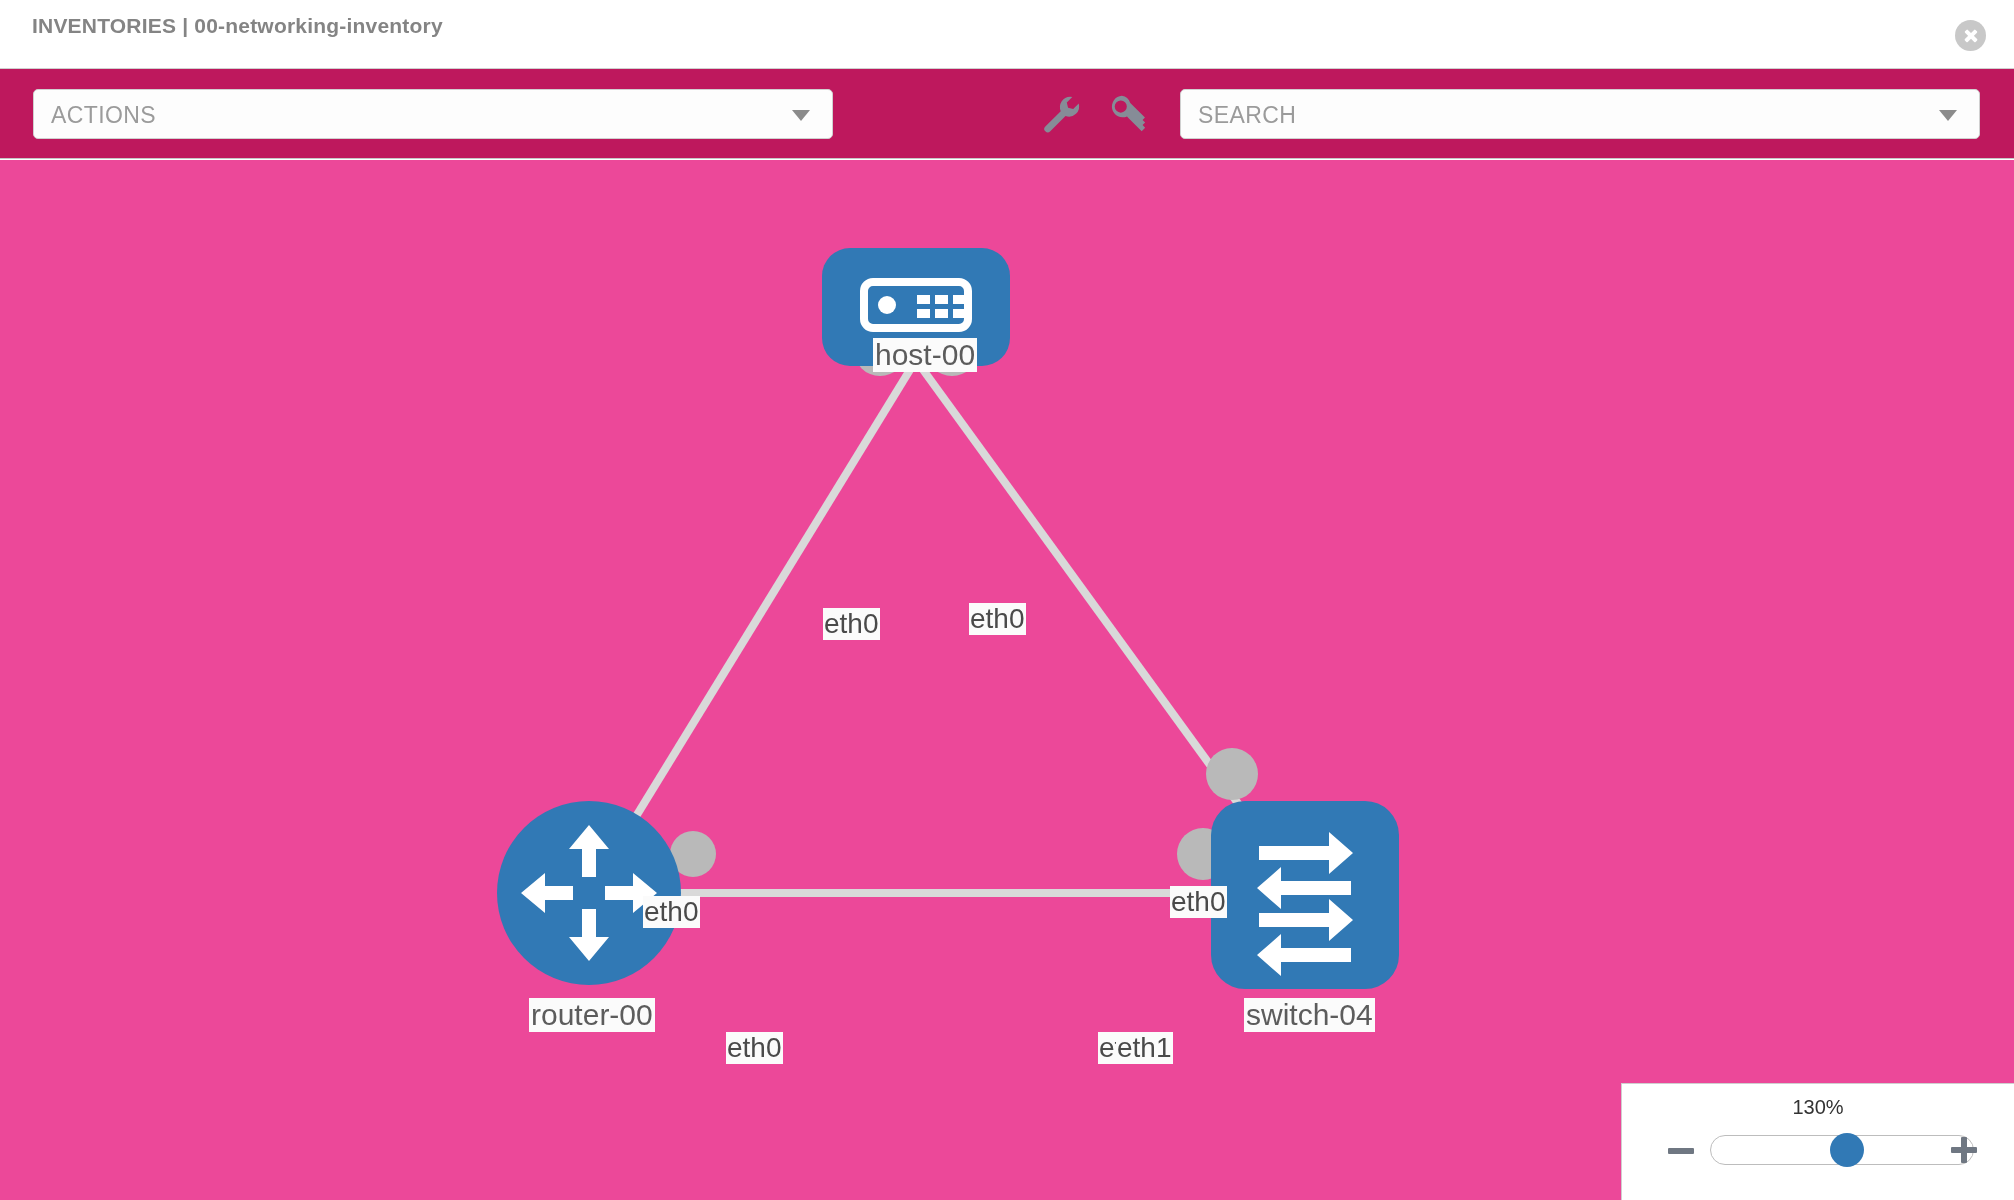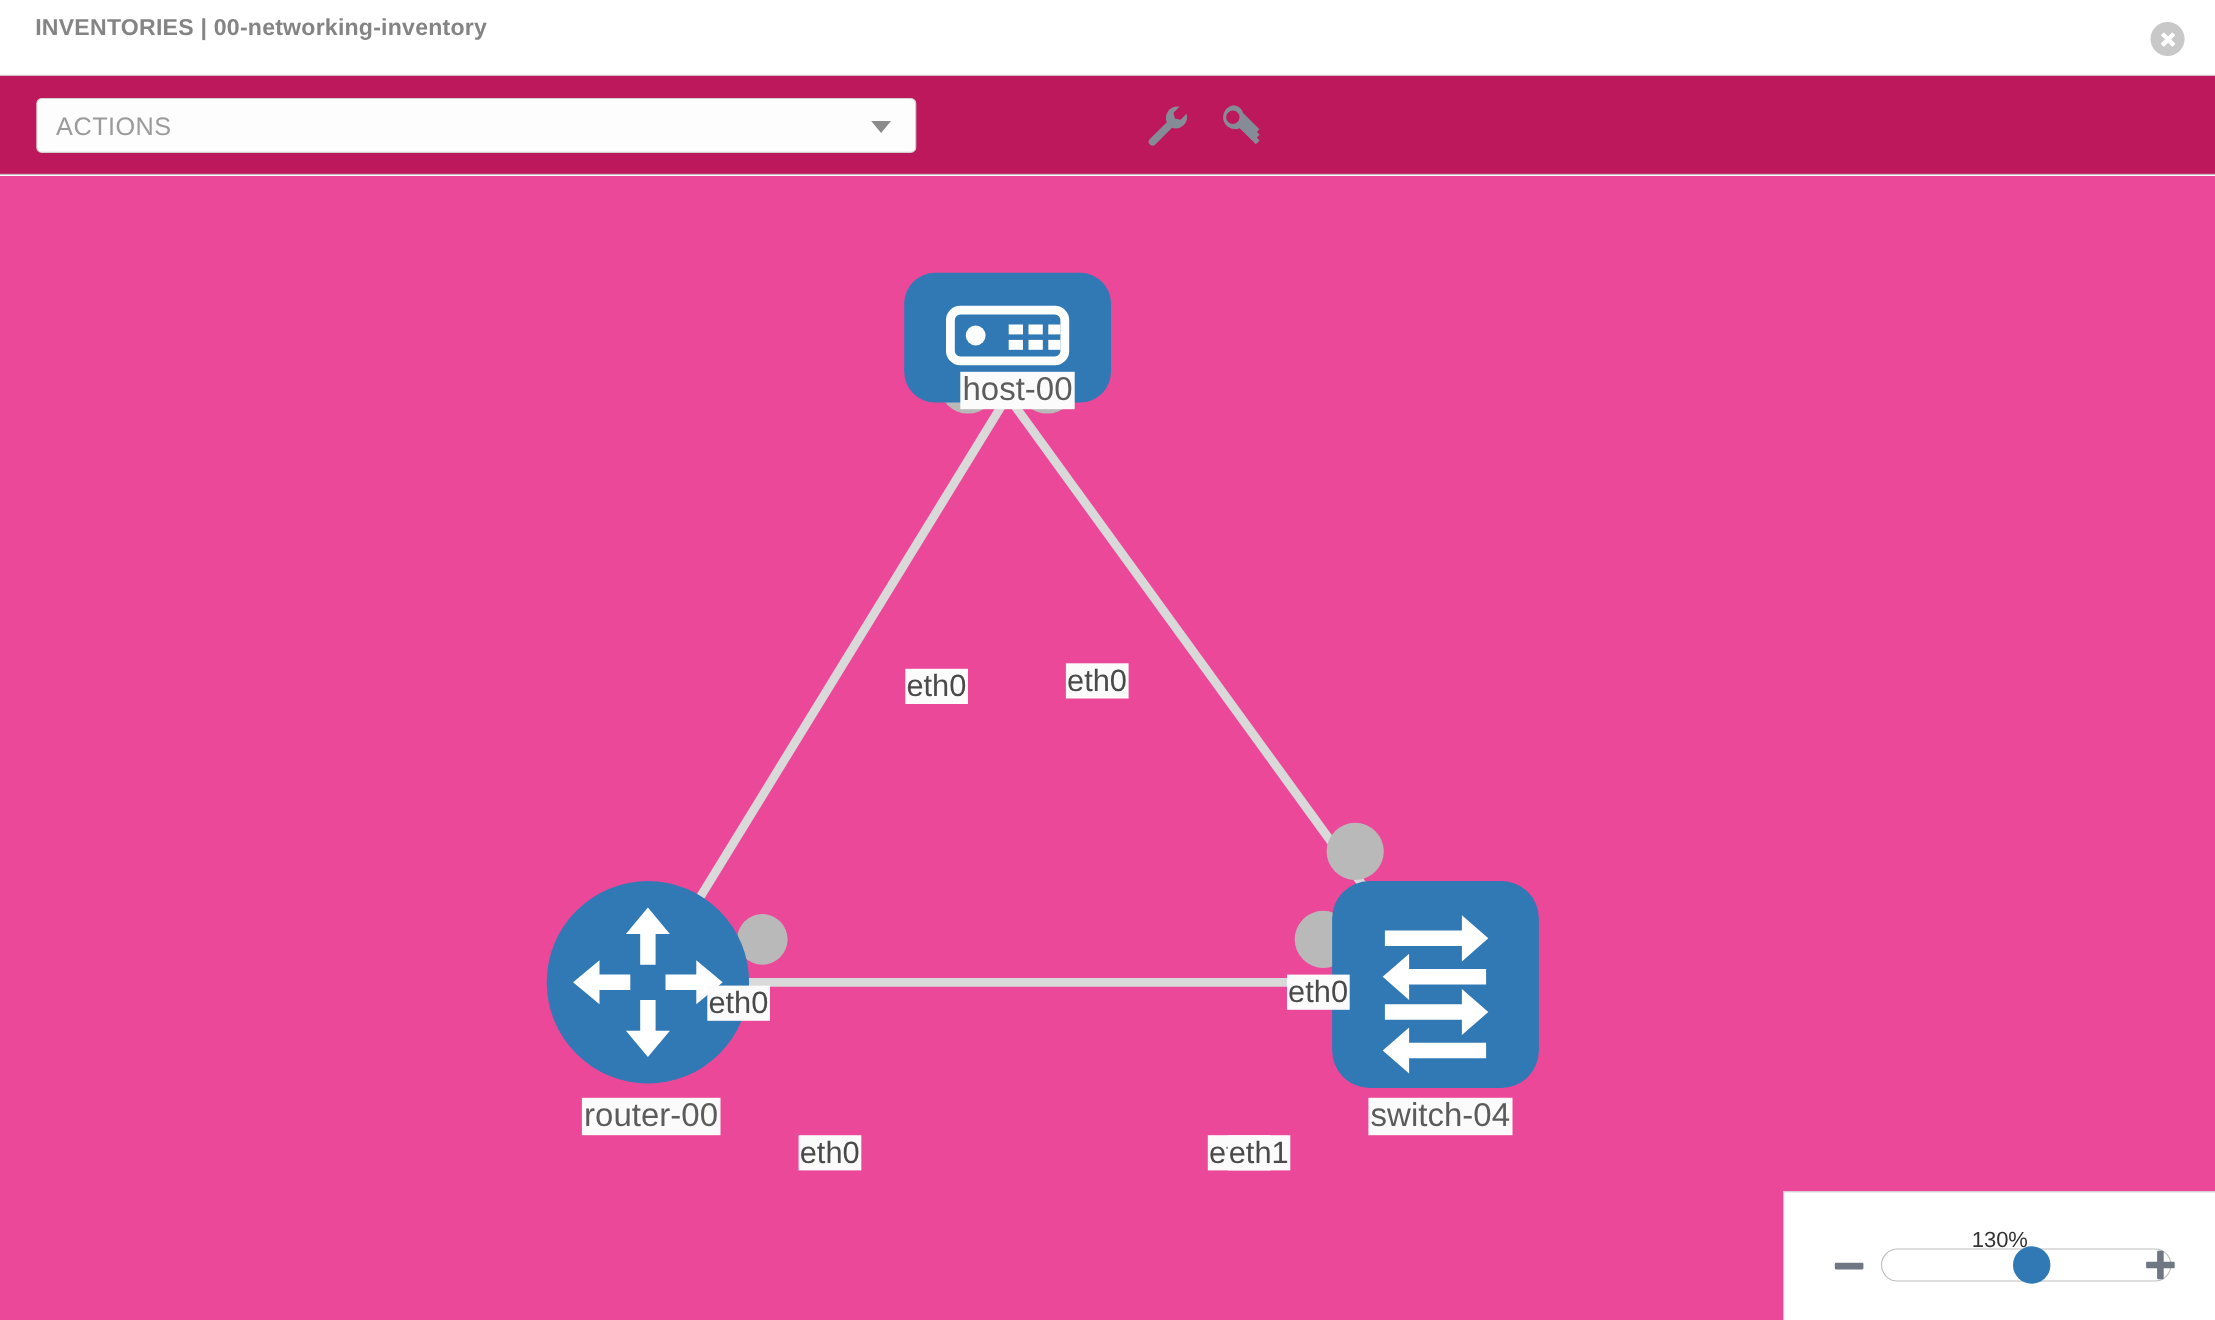--- a/index.html
+++ b/index.html
@@ -123,21 +123,21 @@
     position: absolute;
     left: 1621px; top: 1083px;
     width: 393px; height: 117px;
     background: #ffffff;
     border: 1px solid #cfcfcf;
     border-right: none; border-bottom: none;
   }
   .zoom-value {
     position: absolute; left: 0; right: 0; top: 12px;
     text-align: center;
-    font-size: 20px; color: #333; margin-top: 21px;
+    font-size: 20px; color: #333;
   }
   .zoom-minus {
     position: absolute; left: 46px; top: 64px;
     width: 26px; height: 6px;
     background: #6f7782; border-radius: 1px;
     cursor: pointer;
   }
   .zoom-plus {
     position: absolute; right: 36px; top: 52px;
     width: 28px; height: 28px;
@@ -186,20 +186,24 @@
       <path d="M17.5 3.2a5.6 5.6 0 0 0-5.1 7.8L4 19.3a1.9 1.9 0 0 0 0 2.7 1.9 1.9 0 0 0 2.7 0l8.3-8.3a5.6 5.6 0 0 0 7.2-6.9l-3 3-2.8-.7-.7-2.8 3-3a5.6 5.6 0 0 0-1.2-.1z" fill="#868c97"></path>
     </svg>
   </div>
 
   <div class="tool-icon key">
     <svg viewBox="0 0 24 24" width="44" height="44" aria-hidden="true">
       <path d="M9.2 2.6A5.9 5.9 0 1 0 12 13.9l.9.9 7.1 7.1 1.9-1.9-1.4-1.4 1.4-1.4-1.4-1.4 1.3-1.3-8-8A5.9 5.9 0 0 0 9.2 2.6zm-.6 2.6a3.3 3.3 0 1 1 0 6.6 3.3 3.3 0 0 1 0-6.6z" fill="#868c97"></path>
     </svg>
   </div>
 
+  <div class="search-box">
+    <span class="label">SEARCH</span>
+    <span class="caret"></span>
+  </div>
 </div>
 
 <div class="canvas">
 
   <svg class="topology-svg" viewBox="0 0 2014 1040">
 
     <g>
       <line x1="916" y1="200" x2="589" y2="733" stroke="#d9d9d9" stroke-width="8"></line>
       <line x1="916" y1="200" x2="1303" y2="733" stroke="#d9d9d9" stroke-width="8"></line>
       <line x1="589" y1="733" x2="1303" y2="733" stroke="#d9d9d9" stroke-width="8"></line>

